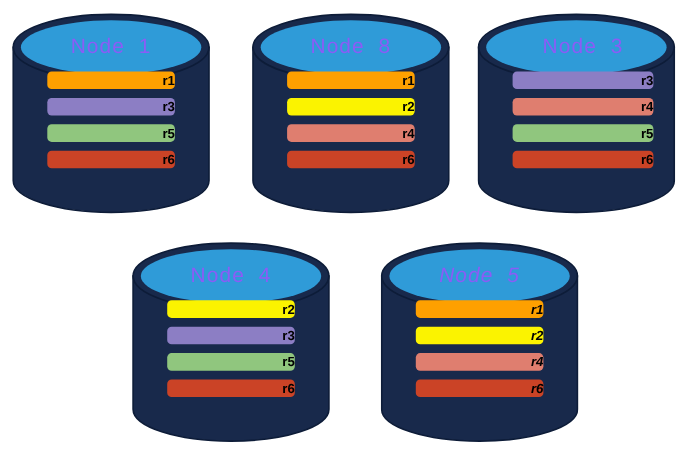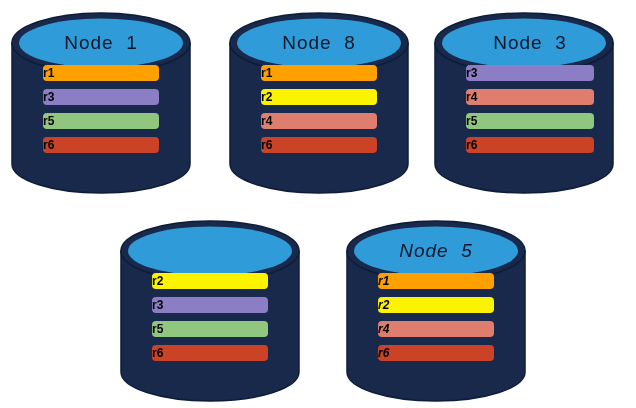--- a/index.html
+++ b/index.html
@@ -31,40 +31,40 @@
     stroke-width: 1.5;
   }
   .node-title {
     position: absolute;
     top: 22px;
     left: 0;
     width: 100%;
     height: 28px;
     line-height: 28px;
     text-align: center;
-    color: #0f172a;
+    color: #8b5cf6;
     font-size: 19px;
     letter-spacing: 1px;
     white-space: pre;
   }
   .bars {
     position: absolute;
     left: 32px;
     right: 32px;
     top: 58px;
     display: flex;
     flex-direction: column;
     gap: 8px;
   }
   .bar {
     height: 16px;
     border-radius: 4px;
     display: flex;
     align-items: center;
-    justify-content: flex-start;
+    justify-content: flex-end;
   }
   .bar span {
     font-size: 12px;
     font-weight: bold;
     color: #000000;
     line-height: 1;
   }
   
   .pos-n1 { left: 11px;  top: 7px;   }
   .pos-n2 { left: 229px; top: 7px;   }
@@ -145,20 +145,21 @@
         </div>
     </div>
   </div>
 
   <div class="cylinder pos-n4">
     <svg width="180" height="188" viewBox="0 0 180 188">
       <path class="cyl-outline" d="M1 36 L1 157 A89 29 0 0 0 179 157 L179 36 Z" fill="#18294B"></path>
       <ellipse class="cyl-outline" cx="90" cy="36" rx="89" ry="30" fill="#18294B"></ellipse>
       <ellipse cx="90" cy="36" rx="82" ry="24.5" fill="#2F9BD8"></ellipse>
     </svg>
+    <div class="node-title">Node  4</div>
     <div class="bars">
       <div class="bar" style="background-color: rgb(251, 243, 0);">
           <span>r2</span>
         </div>
       <div class="bar" style="background-color: rgb(140, 126, 196);">
           <span>r3</span>
         </div>
       <div class="bar" style="background-color: rgb(144, 198, 126);">
           <span>r5</span>
         </div>

